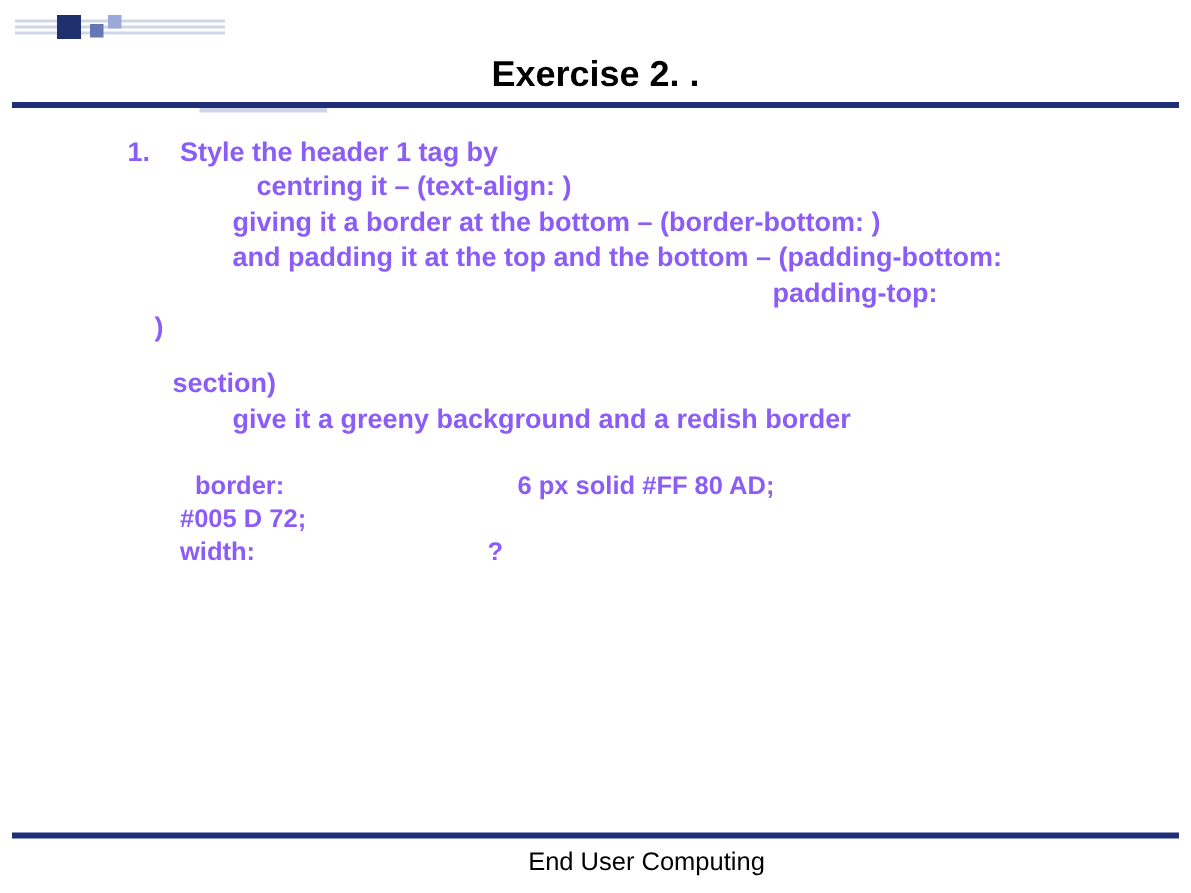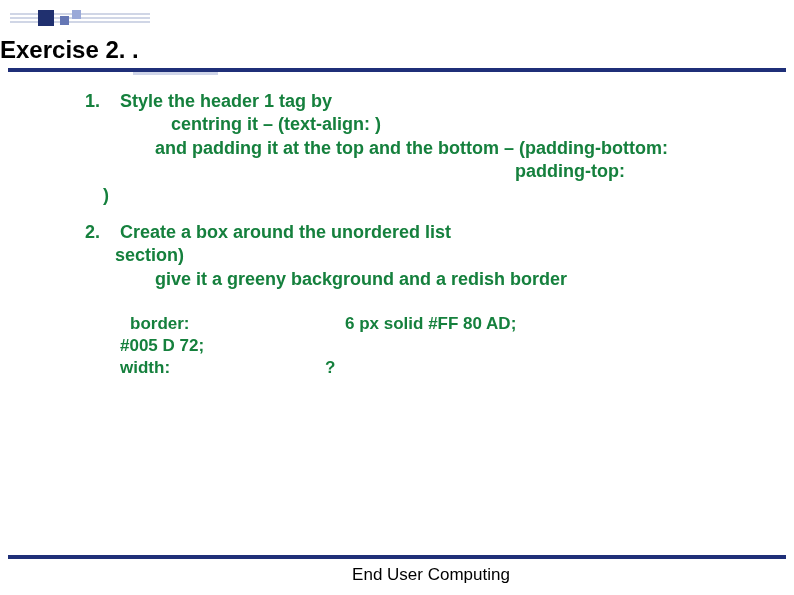--- a/index.html
+++ b/index.html
@@ -52,20 +52,21 @@
     height: 9px;
     top: 0px;
     left: 62px;
     background: #9aa9d8;
   }
   .title {
     position: absolute;
     top: 36px;
     left: 0;
     width: 100%;
+    text-align: center;
     font-size: 24px;
     font-weight: bold;
     color: #000000;
   }
   .title-underline {
     position: absolute;
     top: 68px;
     left: 8px;
     right: 8px;
     height: 4px;
@@ -79,21 +80,21 @@
     height: 3px;
     background: #cfd5e9;
   }
   .content {
     position: absolute;
     top: 90px;
     left: 85px;
     right: 30px;
     font-size: 18px;
     font-weight: bold;
-    color: #15803d;
+    color: #8b5cf6;
     line-height: 1.3;
   }
   .item1, .item2 {
     margin-bottom: 14px;
   }
   .num {
     display: inline-block;
     width: 30px;
   }
   .indent-a {
@@ -165,30 +166,27 @@
 </div>
 
 <div class="content">
 
   <div class="item1">
     <div>
       <span class="num">1.</span>
       <span>Style the header 1 tag by</span>
     </div>
     <div class="indent-a">centring it – (text-align:      )</div>
+    <div class="indent-b">giving it a border at the bottom – (border-bottom:      )</div>
     <div class="indent-b">and padding it at the top and the bottom – (padding-bottom:</div>
     <div class="right-align-pad">padding-top:</div>
     <div class="close-paren">)</div>
   </div>
 
   <div class="item2">
-    <div>
-      <span class="num">2.</span>
-      <span>Create a box around the unordered list</span>
-    </div>
     <div class="item2-wrap">section)</div>
     <div class="indent-b">give it a greeny background and a redish border</div>
 
     <div class="css-block">
       <div class="row">
         <span class="prop">border:</span>
         <span>6 px solid #FF 80 AD;</span>
       </div>
       <div class="row">
         <span>#005 D 72;</span>

